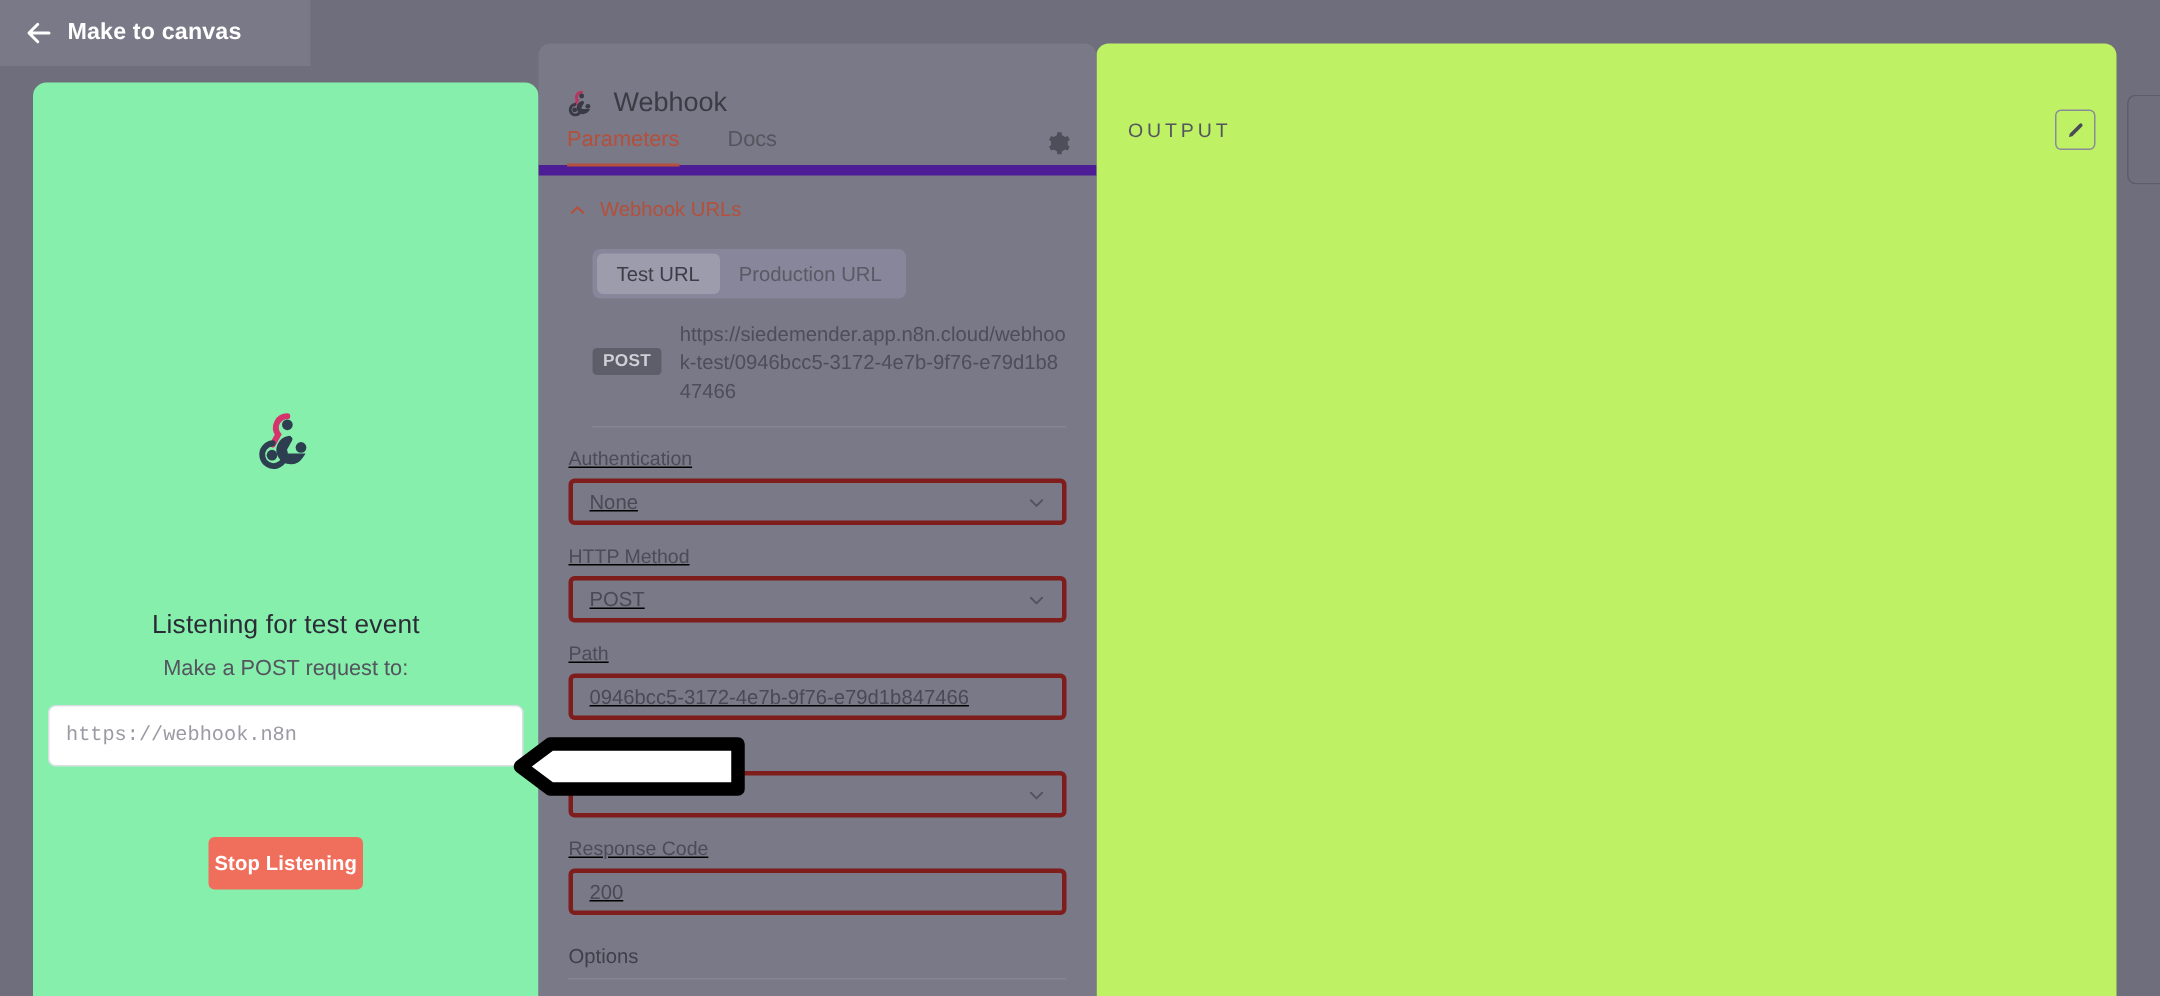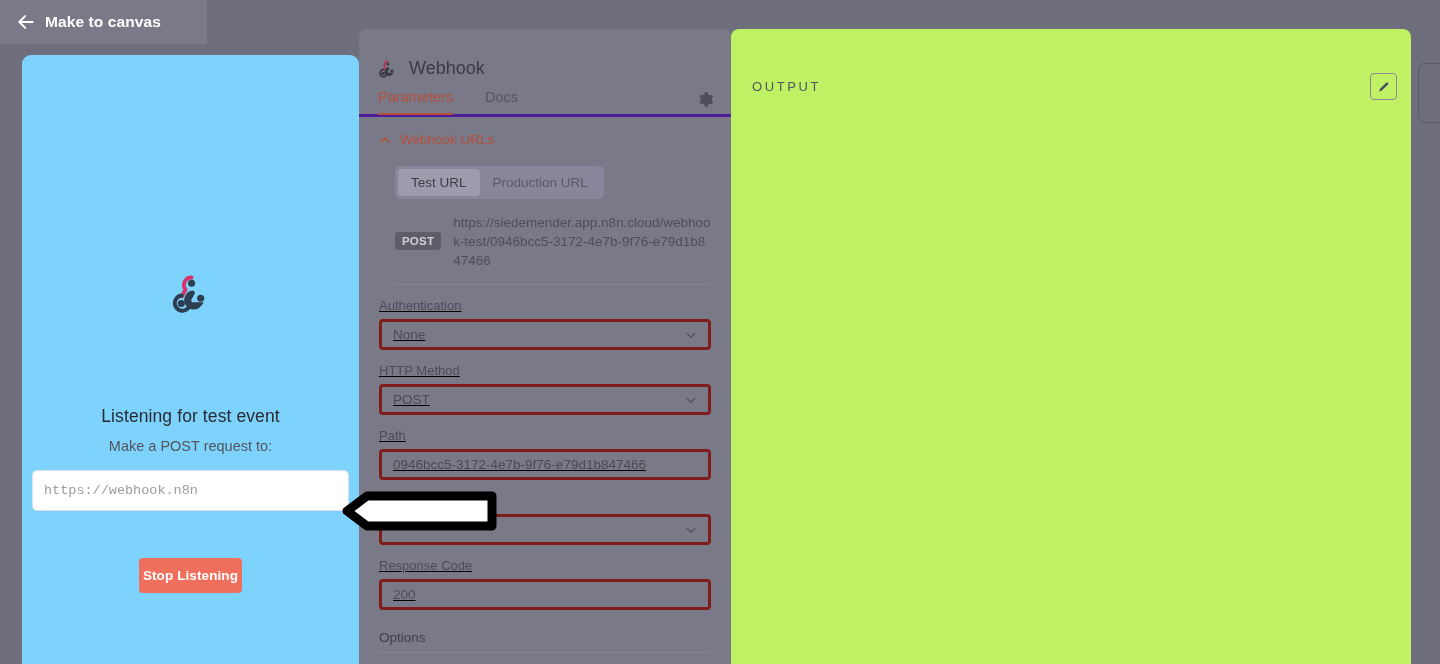--- a/index.html
+++ b/index.html
@@ -59,21 +59,21 @@
     letter-spacing: -.3px;
     z-index: 38;
   }
 
   
   .left-panel {
     position: absolute;
     left: 22px; top: 55px;
     width: 337px;
     height: 609px;
-    background: #7dd3fc;
+    background: #86efac;
     border-radius: 9px 9px 0 0;
     overflow: hidden;
     z-index: 20;
   }
   .left-inner {
     position: absolute;
     left: 0; top: 0;
     width: 337px;
     height: 580px;
     display: flex;
@@ -154,21 +154,21 @@
     color: #3b3b45;
     font-weight: 400;
   }
 
   .pp-tabs {
     display: flex;
     align-items: flex-end;
     position: relative;
     height: 32px;
     padding-left: 19px;
-    border-bottom: 3px solid #4c1d95;
+    border-bottom: 7px solid #4c1d95;
   }
   .pp-tab {
     font-size: 14.5px;
     padding-bottom: 9px;
     margin-right: 32px;
     cursor: pointer;
     color: #55555f;
     position: relative;
   }
   .pp-tab.active { color: #b4503c; }

